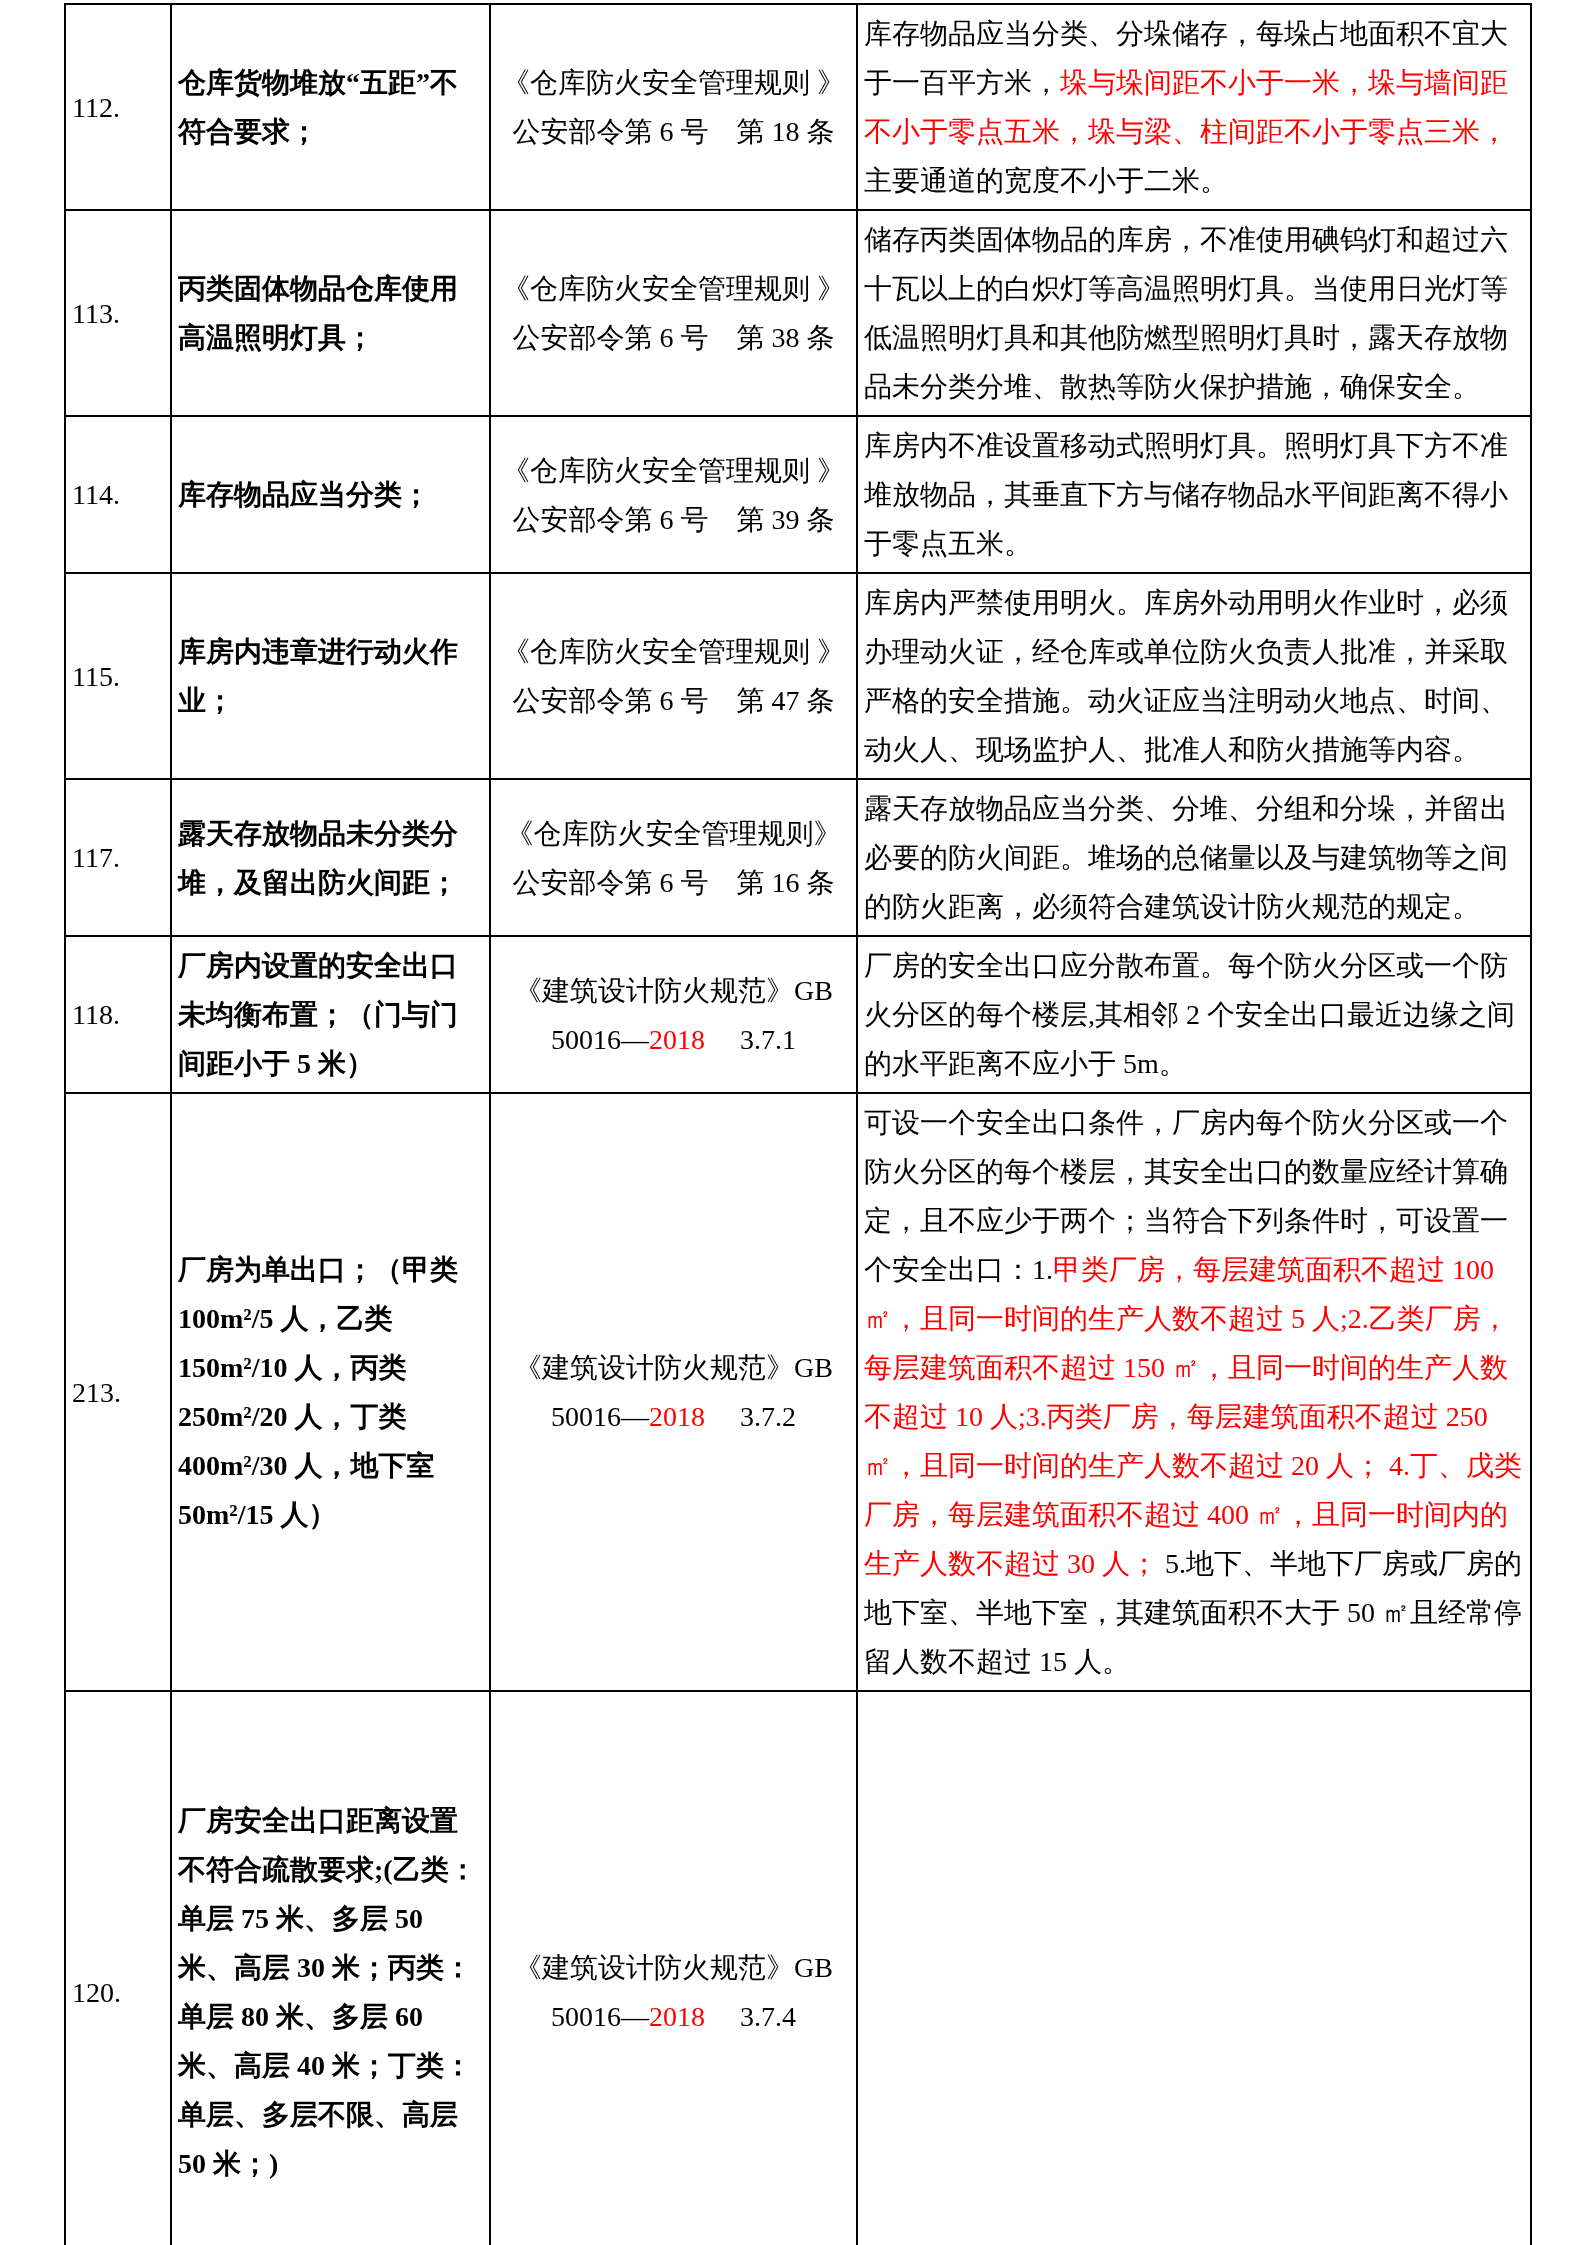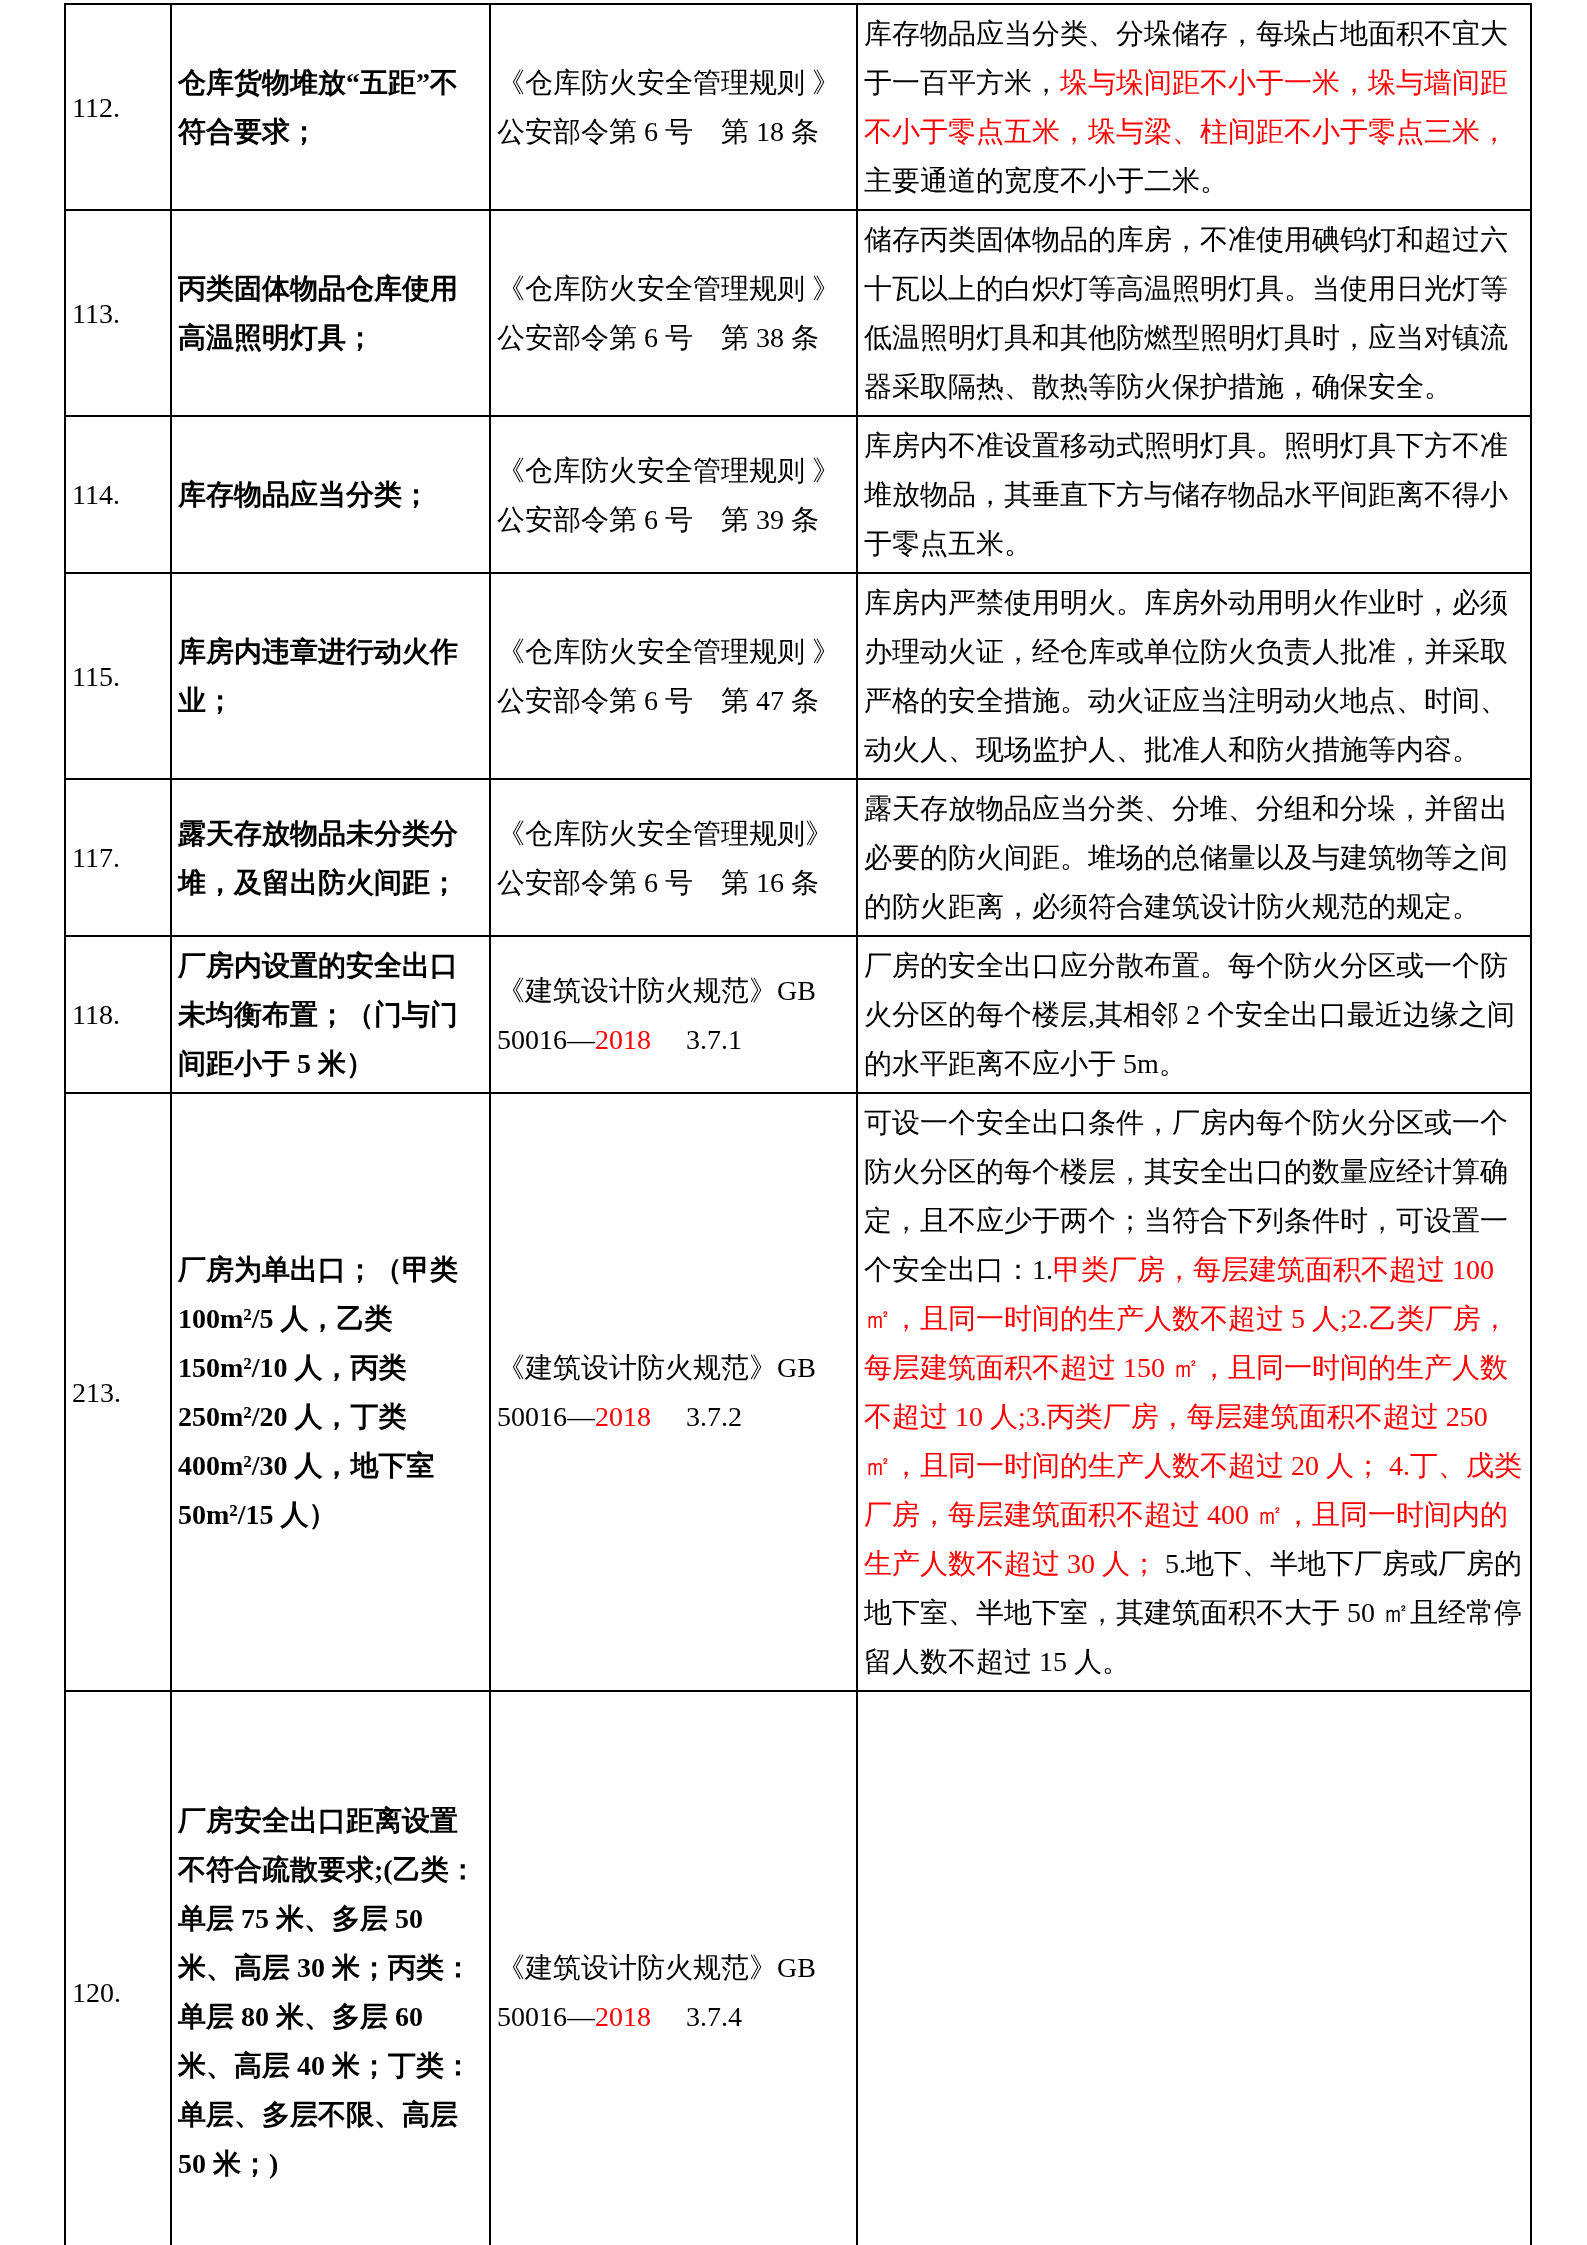--- a/index.html
+++ b/index.html
@@ -21,21 +21,21 @@
   table.vtable td{
     border:2px solid #000;
     vertical-align:middle;
     font-size:28px;
     line-height:49px;
     padding:4px 6px;
     overflow:hidden;
   }
   td.num{text-align:left;font-size:29px;}
   td.issue{padding-left:20px;padding-right:3px;text-align:left;font-weight:bold;}
-  td.ref{padding-left:8px;padding-right:4px;text-align:left;white-space:pre-wrap;border-radius:30px;}
+  td.ref{padding-left:8px;padding-right:4px;text-align:center;white-space:pre-wrap;border-radius:30px;}
   td.detail{padding-left:13px;padding-right:9px;text-align:left;}
   
   tbody tr:nth-child(1){height:198px;}
   tbody tr:nth-child(2){height:200px;}
   tbody tr:nth-child(3){height:133px;}
   tbody tr:nth-child(4){height:192px;}
   tbody tr:nth-child(5){height:85px;}
   tbody tr:nth-child(6){height:139px;}
   tbody tr:nth-child(7){height:130px;}
   tbody tr:nth-child(8){height:602px;}
@@ -58,21 +58,21 @@
     <td class="ref"><span class="txt"><span>《仓库防火安全管理规则 》
 公安部令第 6 号　第 18 条</span></span></td>
     <td class="detail"><span class="txt"><span>库存物品应当分类、分垛储存，每垛占地面积不宜大于一百平方米，</span><span style="color: rgb(255, 0, 0);">垛与垛间距不小于一米，垛与墙间距不小于零点五米，垛与梁、柱间距不小于零点三米，</span><span>主要通道的宽度不小于二米。</span></span></td>
   </tr>
 
   <tr>
     <td class="num">113.</td>
     <td class="issue"><span class="txt"><span>丙类固体物品仓库使用高温照明灯具；</span></span></td>
     <td class="ref"><span class="txt"><span>《仓库防火安全管理规则 》
 公安部令第 6 号　第 38 条</span></span></td>
-    <td class="detail"><span class="txt"><span>储存丙类固体物品的库房，不准使用碘钨灯和超过六十瓦以上的白炽灯等高温照明灯具。当使用日光灯等低温照明灯具和其他防燃型照明灯具时，应当对镇流器采取隔热、散热等防火保护措施，确保安全。</span></span></td>
+    <td class="detail"><span class="txt"><span>储存丙类固体物品的库房，不准使用碘钨灯和超过六十瓦以上的白炽灯等高温照明灯具。当使用日光灯等低温照明灯具和其他防燃型照明灯具时，露天存放物品未分类分堆、散热等防火保护措施，确保安全。</span></span></td>
   </tr>
 
   <tr>
     <td class="num">114.</td>
     <td class="issue"><span class="txt"><span>库存物品应当分类；</span></span></td>
     <td class="ref"><span class="txt"><span>《仓库防火安全管理规则 》
 公安部令第 6 号　第 39 条</span></span></td>
     <td class="detail"><span class="txt"><span>库房内不准设置移动式照明灯具。照明灯具下方不准堆放物品，其垂直下方与储存物品水平间距离不得小于零点五米。</span></span></td>
   </tr>
 

